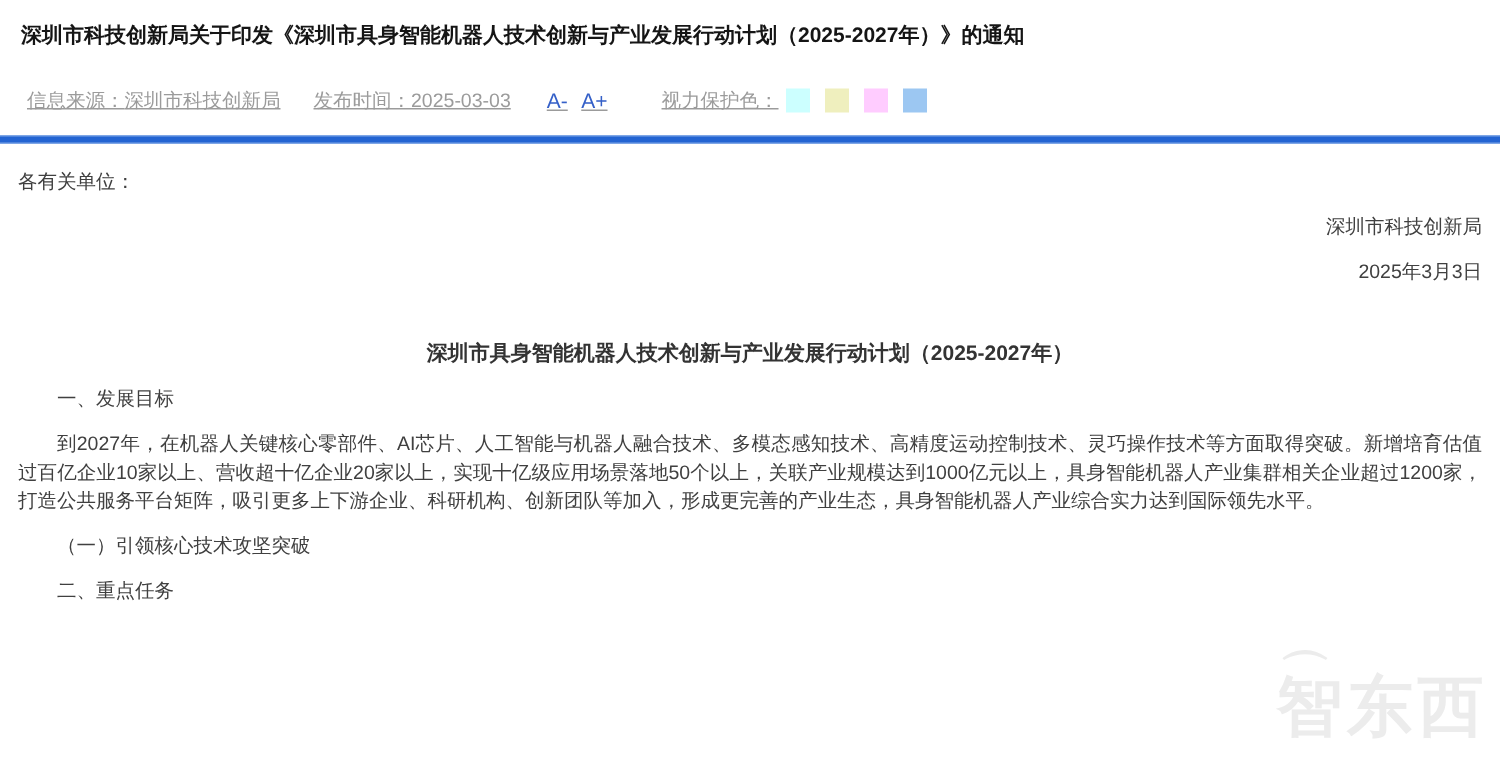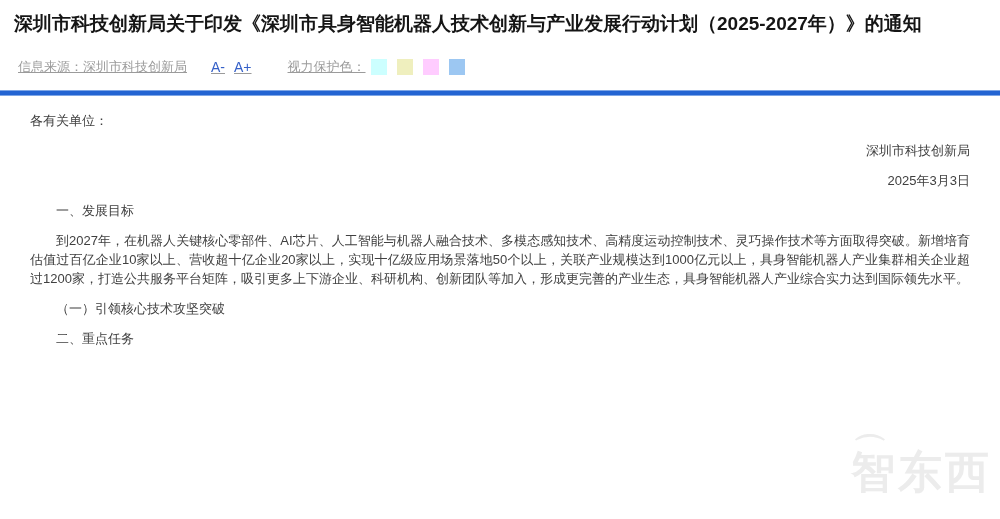--- a/index.html
+++ b/index.html
@@ -10,21 +10,21 @@
   }
   .page {
     position: relative;
     width: 1000px;
     height: 519px;
     overflow: hidden;
     background: #ffffff;
   }
   .title {
     margin: 10px 18px 0 14px;
-    font-size: 19px;
+    font-size: 14px;
     font-weight: bold;
     color: #151515;
     line-height: 27px;
   }
   .meta {
     display: flex;
     align-items: center;
     margin: 21px 18px 0 18px;
     font-size: 13px;
     color: #9b9b9b;
@@ -56,21 +56,21 @@
   .divider {
     height: 4px;
     margin-top: 14px;
     background: #2364d2;
     border-top: 1px solid #7ea6e6;
     border-bottom: 1px solid #7ea6e6;
   }
   .content {
     position: relative;
     z-index: 1;
-    padding: 0 30px;
+    padding: 0 12px;
     font-size: 13px;
     color: #404040;
   }
   .content p {
     margin: 11px 0;
     line-height: 19px;
     text-align: justify;
   }
   .salutation { margin-top: 15px !important; }
   .indent { text-indent: 2em; }
@@ -107,40 +107,44 @@
 <body>
 
 <div class="page">
 
   <h1 class="title">深圳市科技创新局关于印发《深圳市具身智能机器人技术创新与产业发展行动计划（2025-2027年）》的通知</h1>
 
   <div class="meta">
     <span class="meta-item">
       <span>信息来源：</span><span>深圳市科技创新局</span>
     </span>
+    <span class="meta-item meta-item-publish">
+      <span>发布时间：</span><span>2025-03-03</span>
+    </span>
     <span class="font-controls">
       <a class="font-btn" href="#" style="color: rgb(53, 96, 200);">A-</a>
       <a class="font-btn" href="#" style="color: rgb(53, 96, 200);">A+</a>
     </span>
     <span class="eye">
       <span>视力保护色：</span>
       <span class="swatch first" style="background: rgb(204, 255, 255);"></span>
       <span class="swatch" style="background: rgb(239, 239, 190);"></span>
       <span class="swatch" style="background: rgb(255, 204, 255);"></span>
       <span class="swatch" style="background: rgb(156, 199, 242);"></span>
     </span>
   </div>
 
   <div class="divider" style="background: rgb(35, 100, 210);"></div>
 
   <div class="content">
     <p class="salutation">各有关单位：</p>
     <p class="right">深圳市科技创新局</p>
     <p class="right">2025年3月3日</p>
 
+    <p class="doc-title">深圳市具身智能机器人技术创新与产业发展行动计划（2025-2027年）</p>
     <p class="indent">一、发展目标</p>
     <p class="indent">到2027年，在机器人关键核心零部件、AI芯片、人工智能与机器人融合技术、多模态感知技术、高精度运动控制技术、灵巧操作技术等方面取得突破。新增培育估值过百亿企业10家以上、营收超十亿企业20家以上，实现十亿级应用场景落地50个以上，关联产业规模达到1000亿元以上，具身智能机器人产业集群相关企业超过1200家，打造公共服务平台矩阵，吸引更多上下游企业、科研机构、创新团队等加入，形成更完善的产业生态，具身智能机器人产业综合实力达到国际领先水平。</p>
     <p class="indent">（一）引领核心技术攻坚突破</p>
     <p class="indent">二、重点任务</p>
 
   </div>
 
   <div class="watermark">
     <span class="wm-arc">⌒</span>
     <span>智东西</span>

